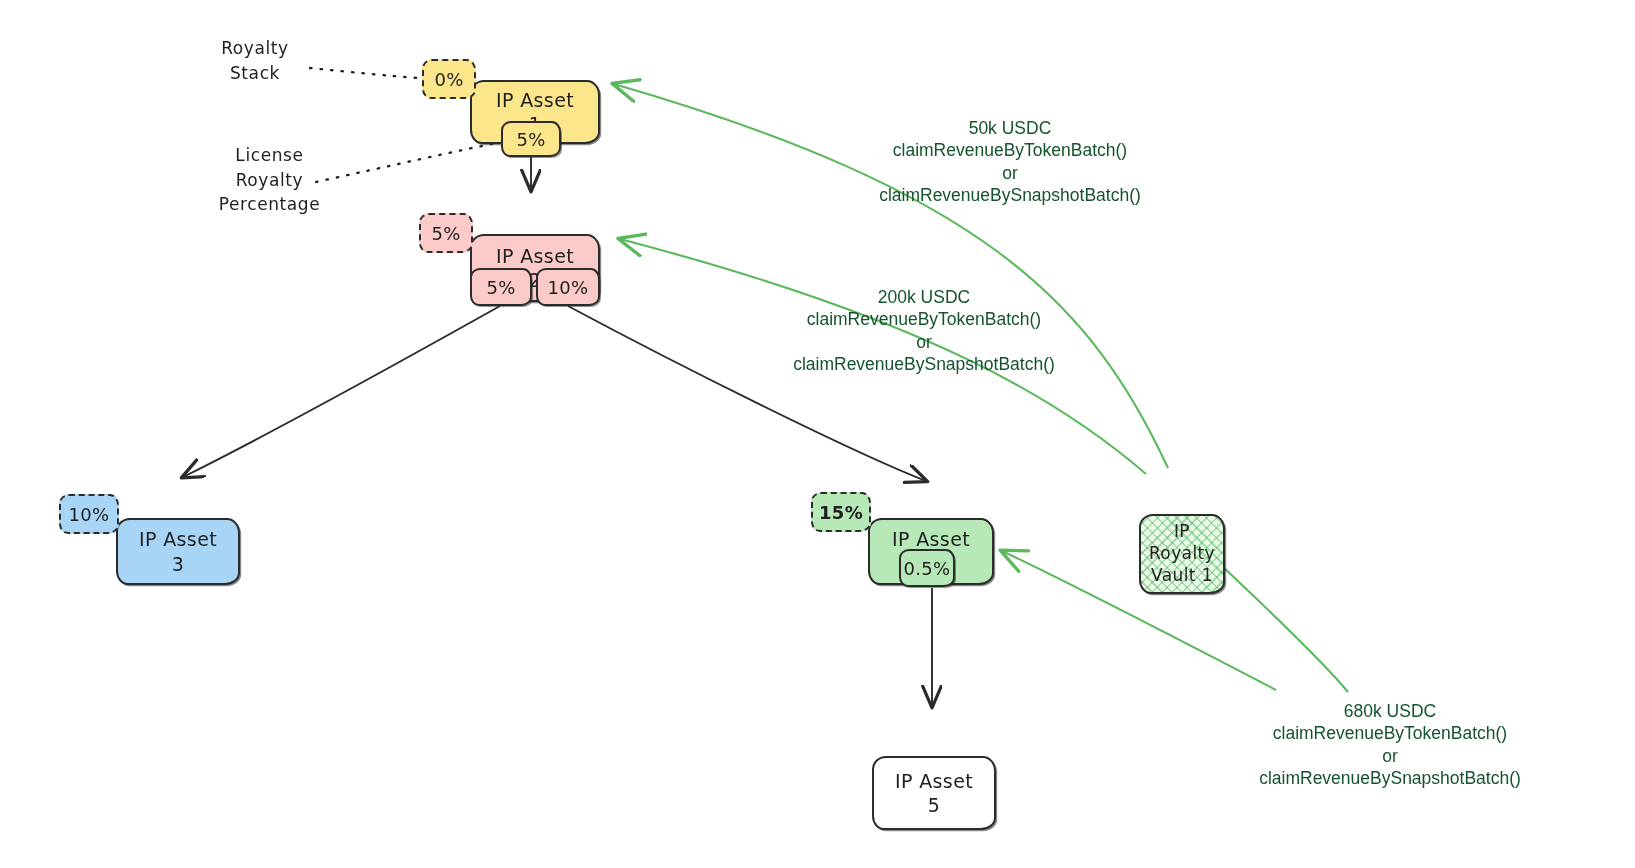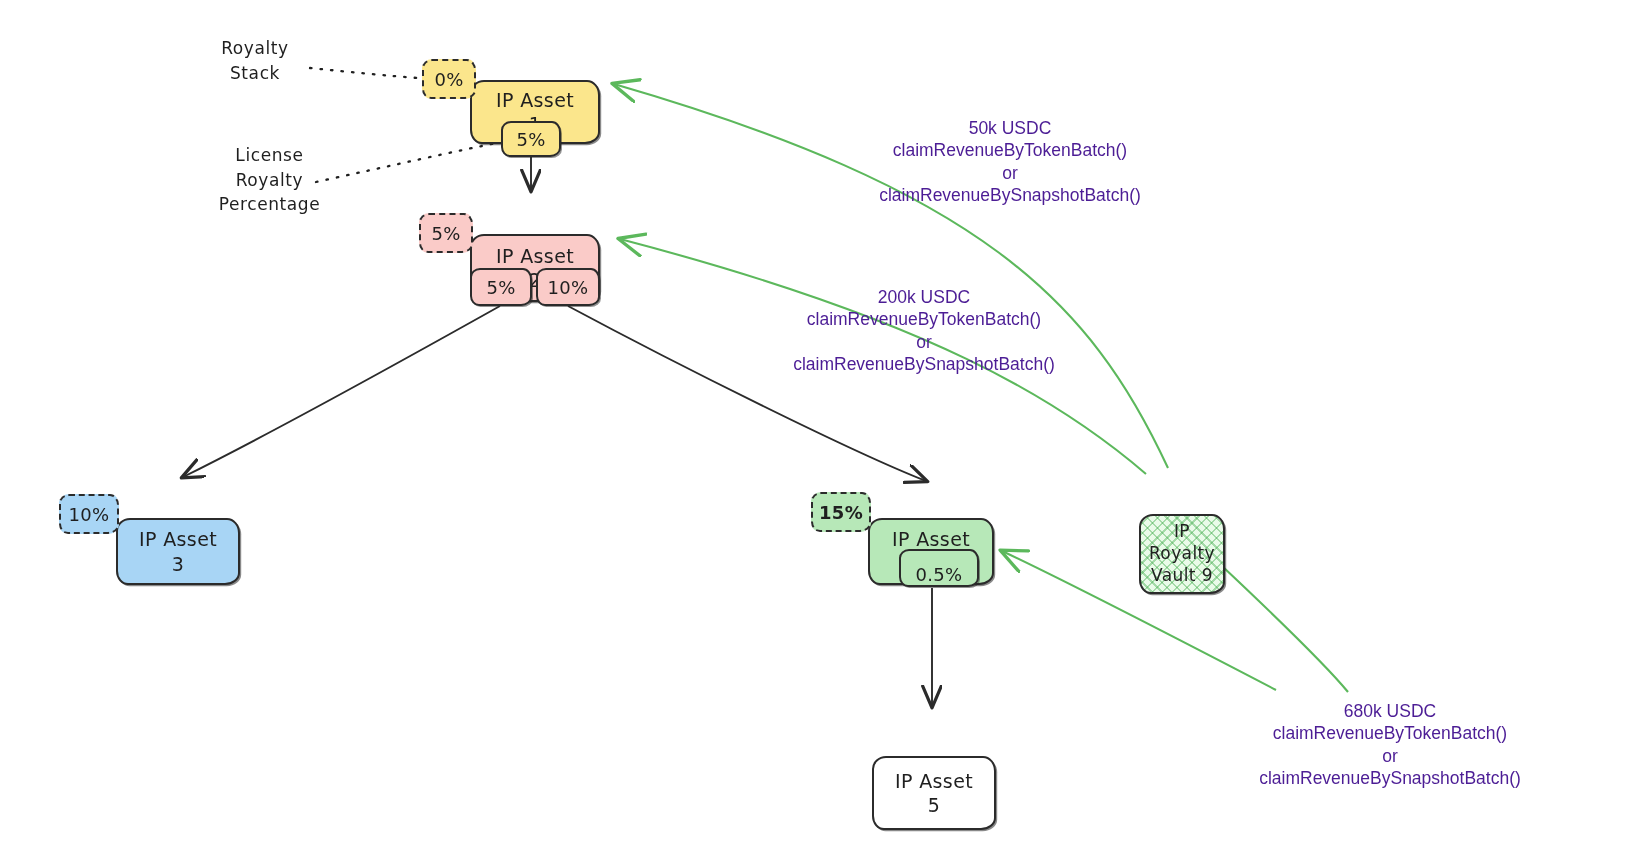--- a/index.html
+++ b/index.html
@@ -67,21 +67,21 @@
     line-height:1.45;
     text-align:center;
     white-space:pre-line;
     letter-spacing:.6px;
   }
 
   
   .green-note{
     position:absolute;
     font-family:"Liberation Sans", sans-serif;
-    color:#4c1d95;
+    color:#14532d;
     font-size:17.5px;
     line-height:1.28;
     text-align:center;
     white-space:pre-line;
   }
 </style>
 </head>
 <body>
 
 <div id="canvas">
@@ -149,21 +149,21 @@
   </div>
 
   <div class="node n-white" style="left:872px; top:718px; width:124px; height:74px; font-size:19px;">
     <span class="lbl">IP Asset
 5</span>
   </div>
 
   <div class="node n-hatch" style="left:1139px; top:476px; width:86px; height:80px; font-size:17px;">
     <span class="lbl">IP
 Royalty
-Vault 9</span>
+Vault 1</span>
   </div>
 
   <div class="chip dashed c-yellow" style="left:422px; top:59px; width:54px; height:40px; font-size:18px;">
     <span>0%</span>
   </div>
 
   <div class="chip solid c-yellow" style="left:501px; top:121px; width:60px; height:36px; font-size:18px;">
     <span>5%</span>
   </div>
 
@@ -180,21 +180,21 @@
   </div>
 
   <div class="chip dashed c-blue" style="left:59px; top:494px; width:60px; height:40px; font-size:18px;">
     <span>10%</span>
   </div>
 
   <div class="chip dashed c-green" style="left:811px; top:492px; width:60px; height:40px; font-size:18px;font-weight:bold;">
     <span>15%</span>
   </div>
 
-  <div class="chip solid c-green" style="left:899px; top:549px; width:80px; height:38px; font-size:18px;align-items:flex-end;">
+  <div class="chip solid c-green" style="left:899px; top:549px; width:56px; height:38px; font-size:18px;">
     <span>0.5%</span>
   </div>
 
   <div class="green-note" style="left:858px; top:117px; width:304px;">50k USDC
 claimRevenueByTokenBatch()
 or
 claimRevenueBySnapshotBatch()</div>
 
   <div class="green-note" style="left:772px; top:286px; width:304px;">200k USDC
 claimRevenueByTokenBatch()

